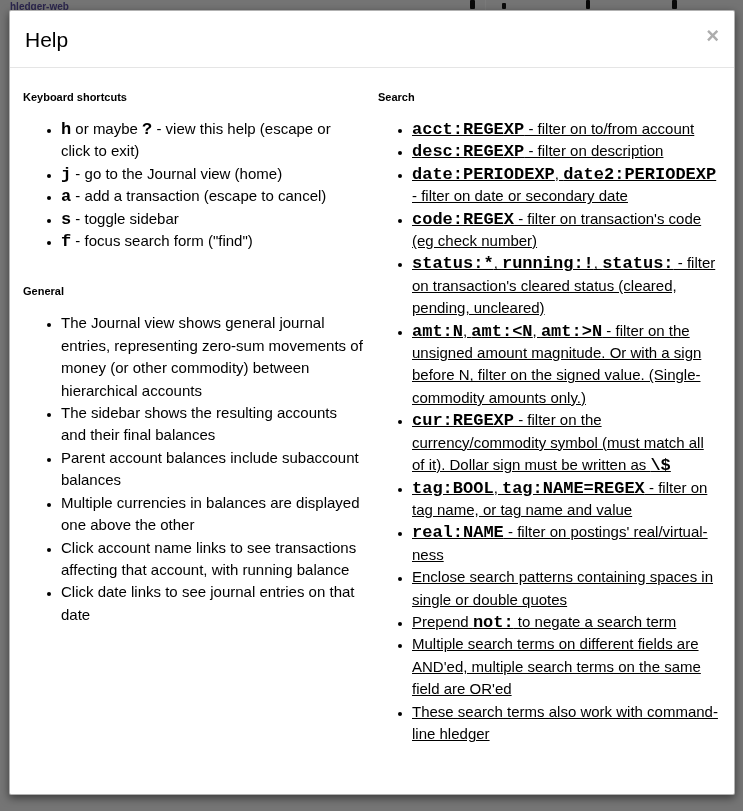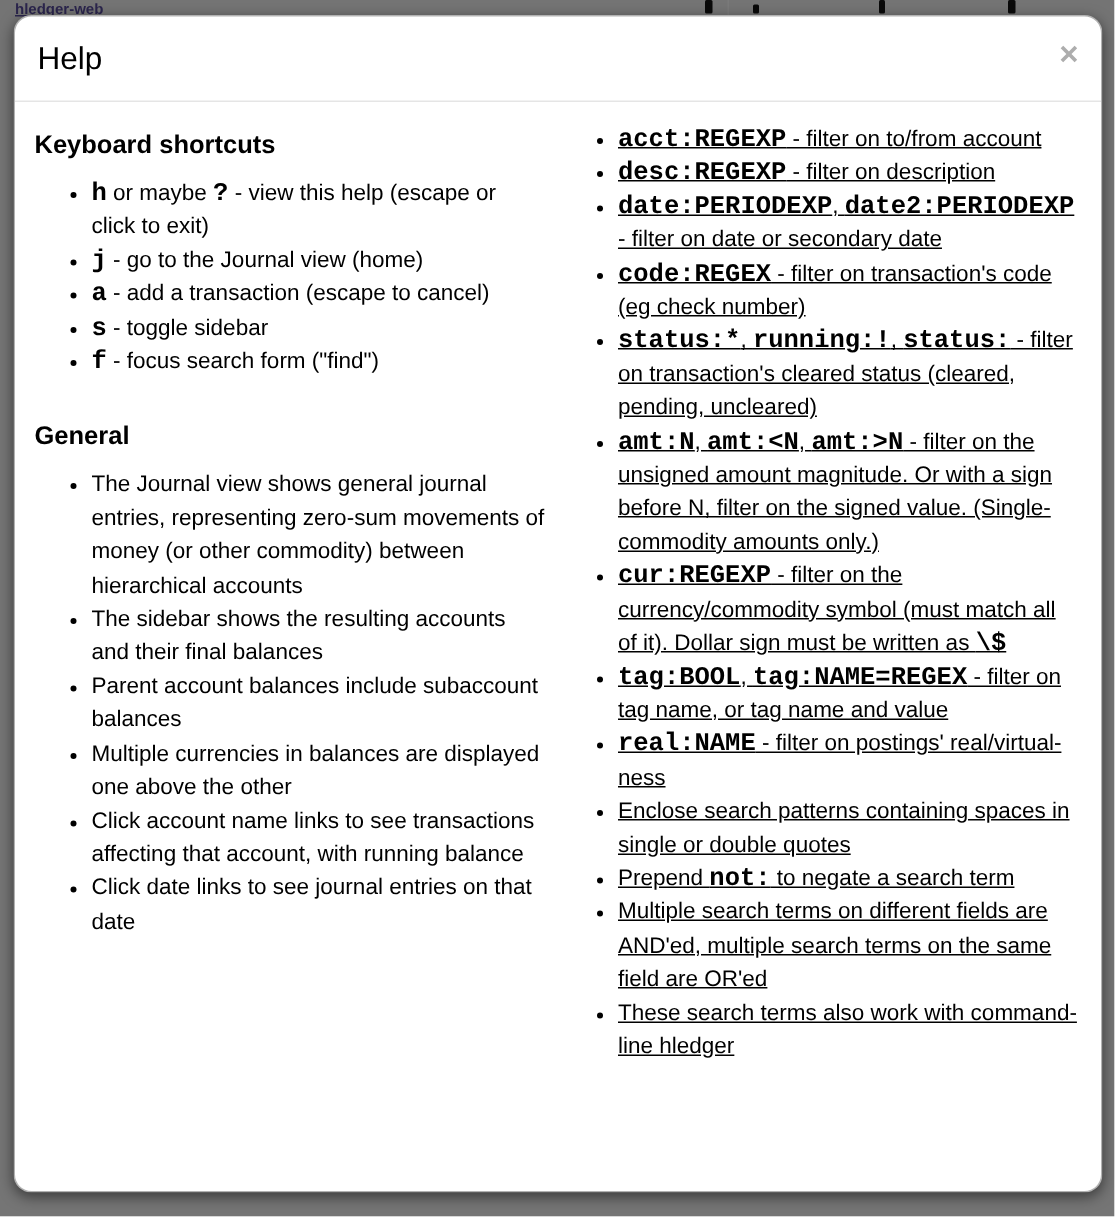--- a/index.html
+++ b/index.html
@@ -22,21 +22,21 @@
   .heading-frags i{position:absolute;display:block;background:#151515;border-radius:1px;}
   .frag-1{left:470px;top:0;width:5px;height:9px;}
   .frag-2{left:502px;top:3px;width:4px;height:6px;}
   .frag-3{left:586px;top:0;width:4px;height:9px;}
   .frag-4{left:672px;top:0;width:5px;height:9px;}
   
   .backdrop{position:absolute;inset:0;background:rgba(0,0,0,0.52);}
   
   .modal{
     position:absolute;left:9px;top:10px;width:726px;height:785px;
-    background:#ffffff;border:1px solid rgba(0,0,0,0.3);border-radius:12px;
+    background:#ffffff;border:1px solid rgba(0,0,0,0.3);border-radius:2px;
     box-shadow:0 3px 9px rgba(0,0,0,0.5);
     box-sizing:border-box;overflow:hidden;
   }
   .modal-header{
     padding:16px 15px 14px 15px;border-bottom:1px solid #e5e5e5;
     display:flex;align-items:flex-start;justify-content:space-between;
   }
   .modal-title{
     margin:0;font-size:21px;font-weight:500;color:#000;line-height:26px;
   }
@@ -44,21 +44,21 @@
     background:none;border:0;padding:0;margin:0;cursor:pointer;
     font-family:"Liberation Sans",sans-serif;
     font-size:22px;font-weight:bold;color:#adadad;line-height:18px;
   }
   .modal-body{display:flex;padding:14px 0 14px 13px;box-sizing:border-box;}
   .col{box-sizing:border-box;}
   .col-left{width:355px;padding-right:14px;}
   .col-right{width:348px;padding-right:8px;}
   .help-section + .help-section{margin-top:30px;}
   .section-title{
-    margin:6px 0 12px 0;font-size:17px;font-weight:bold;color:#000;line-height:18px;
+    margin:6px 0 12px 0;font-size:11px;font-weight:bold;color:#000;line-height:18px;
   }
   ul.help-list{margin:0;padding:0 0 0 38px;list-style:disc;}
   .col-right ul.help-list{padding-left:34px;text-decoration:underline;}
   ul.help-list li{
     font-size:15px;line-height:22.4px;color:#000;
   }
   ul.help-list li::marker{color:#000;font-size:12px;}
   code.kbd{
     font-family:"Liberation Mono",monospace;font-weight:bold;
     font-size:17px;line-height:1;color:#000;
@@ -106,20 +106,21 @@
             <li>The sidebar shows the resulting accounts and their final balances</li>
             <li>Parent account balances include subaccount balances</li>
             <li>Multiple currencies in balances are displayed one above the other</li>
             <li>Click account name links to see transactions affecting that account, with running balance</li>
             <li>Click date links to see journal entries on that date</li>
           </ul>
       </section>
     </div>
     <div class="col col-right">
       <section class="help-section">
+        <h2 class="section-title">Search</h2>
         <ul class="help-list">
             <li><code class="kbd">acct:REGEXP</code> - filter on to/from account</li>
             <li><code class="kbd">desc:REGEXP</code> - filter on description</li>
             <li><code class="kbd">date:PERIODEXP</code>, <code class="kbd">date2:PERIODEXP</code> - filter on date or secondary date</li>
             <li><code class="kbd">code:REGEX</code> - filter on transaction's code (eg check number)</li>
             <li><code class="kbd">status:*</code>, <code class="kbd">running:!</code>, <code class="kbd">status:</code> - filter on transaction's cleared status (cleared, pending, uncleared)</li>
             <li><code class="kbd">amt:N</code>, <code class="kbd">amt:&lt;N</code>, <code class="kbd">amt:&gt;N</code> - filter on the unsigned amount magnitude. Or with a sign before N, filter on the signed value. (Single-commodity amounts only.)</li>
             <li><code class="kbd">cur:REGEXP</code> - filter on the currency/commodity symbol (must match all of it). Dollar sign must be written as <code class="kbd">\$</code></li>
             <li><code class="kbd">tag:BOOL</code>, <code class="kbd">tag:NAME=REGEX</code> - filter on tag name, or tag name and value</li>
             <li><code class="kbd">real:NAME</code> - filter on postings' real/virtual-ness</li>

